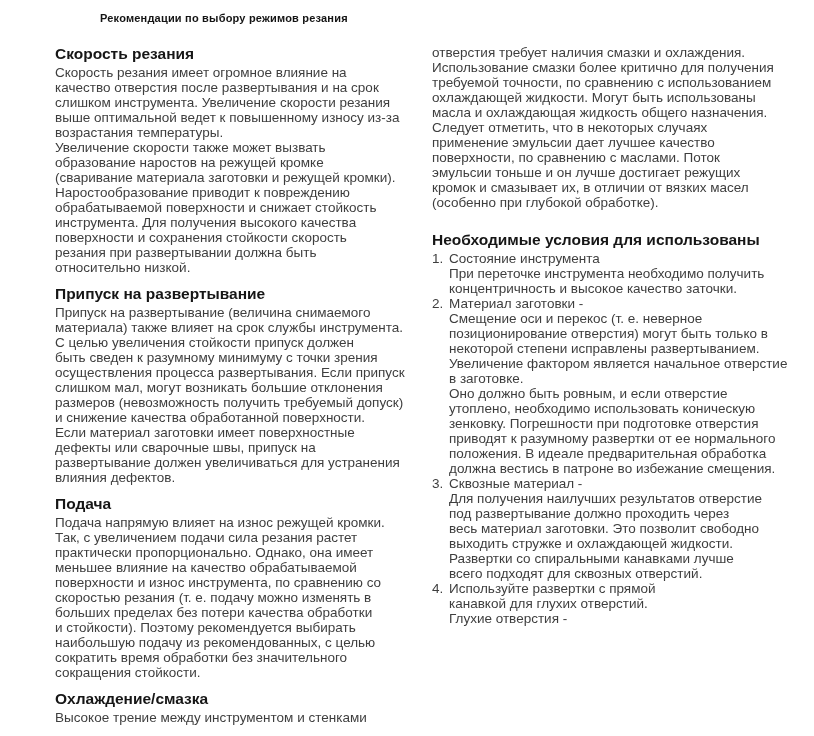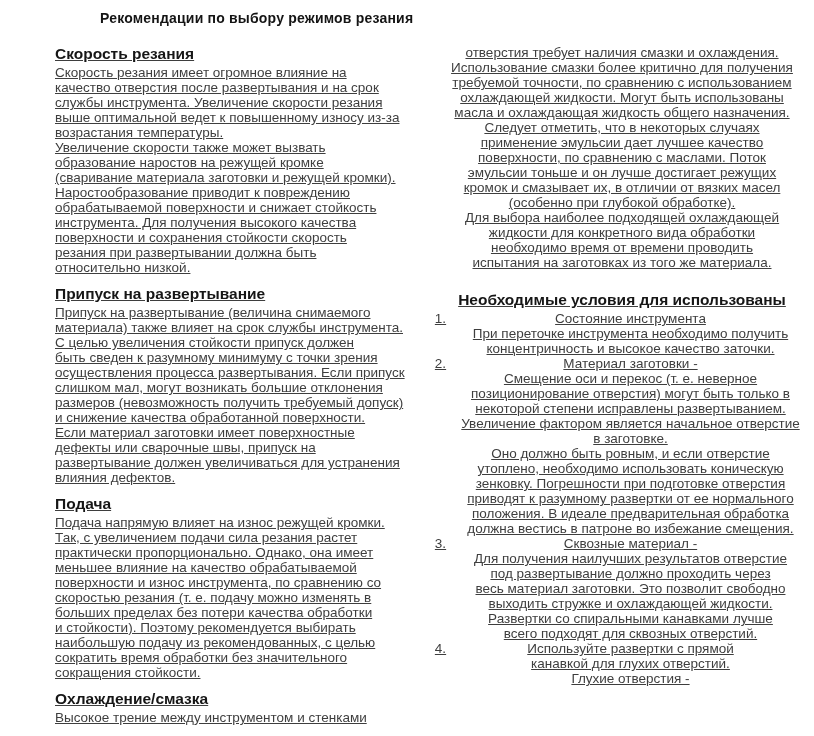--- a/index.html
+++ b/index.html
@@ -10,39 +10,38 @@
   .page {
     position: relative;
     width: 814px;
     height: 736px;
     background: #ffffff;
     font-family: "Liberation Sans", sans-serif;
     overflow: hidden;
   }
   .title {
     margin: 9px 0 0 100px;
-    font-size: 14px;
+    font-size: 11px;
     line-height: 18px;
     font-weight: bold;
     color: #141414;
     letter-spacing: 0.2px;
   }
   .columns {
     display: flex;
     margin-top: 18px;
     padding-left: 55px;
   }
   .col {
     font-size: 13.5px;
     line-height: 15px;
     color: #3e3e3e;
-    text-decoration: underline;
   }
   .col-left  { width: 369px; margin-right: 8px; }
-  .col-right { width: 380px; text-align: center; }
+  .col-right { width: 380px; }
   .col p {
     margin: 0;
     white-space: pre-line;
   }
   .col h2 {
     font-size: 15.5px;
     line-height: 17px;
     font-weight: bold;
     color: #161616;
     margin: 10px 0 3px 0;
@@ -69,21 +68,21 @@
   <h1 class="title">Рекомендации по выбору режимов резания</h1>
 
   <div class="columns">
 
     <div class="col col-left">
 
       <section>
         <h2>Скорость резания</h2>
         <p>Скорость резания имеет огромное влияние на
 качество отверстия после развертывания и на срок
-службы инструмента. Увеличение скорости резания
+слишком инструмента. Увеличение скорости резания
 выше оптимальной ведет к повышенному износу из-за
 возрастания температуры.</p>
         <p>Увеличение скорости также может вызвать
 образование наростов на режущей кромке
 (сваривание материала заготовки и режущей кромки).
 Наростообразование приводит к повреждению
 обрабатываемой поверхности и снижает стойкость
 инструмента. Для получения высокого качества
 поверхности и сохранения стойкости скорость
 резания при развертывании должна быть
@@ -135,24 +134,20 @@
 Использование смазки более критично для получения
 требуемой точности, по сравнению с использованием
 охлаждающей жидкости. Могут быть использованы
 масла и охлаждающая жидкость общего назначения.
 Следует отметить, что в некоторых случаях
 применение эмульсии дает лучшее качество
 поверхности, по сравнению с маслами. Поток
 эмульсии тоньше и он лучше достигает режущих
 кромок и смазывает их, в отличии от вязких масел
 (особенно при глубокой обработке).</p>
-        <p>Для выбора наиболее подходящей охлаждающей
-жидкости для конкретного вида обработки
-необходимо время от времени проводить
-испытания на заготовках из того же материала.</p>
       </section>
 
       <section class="section-conditions">
         <h2>Необходимые условия для использованы</h2>
 
         <ol class="cond-list">
 
           <li class="cond-item">
             <span class="cond-num">1.</span>
             <div class="cond-body">

